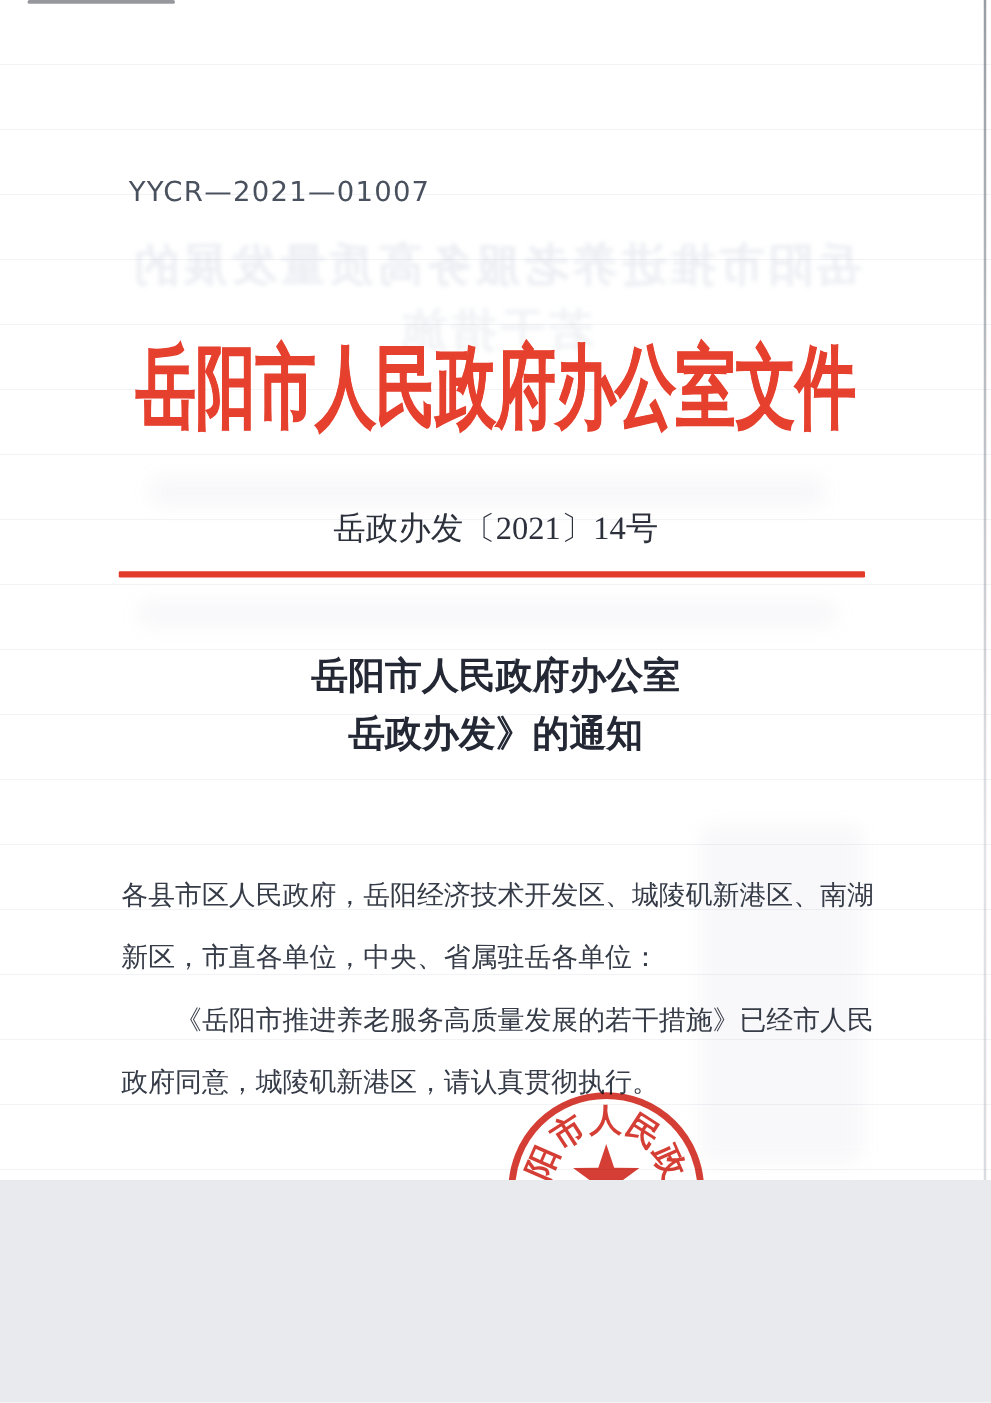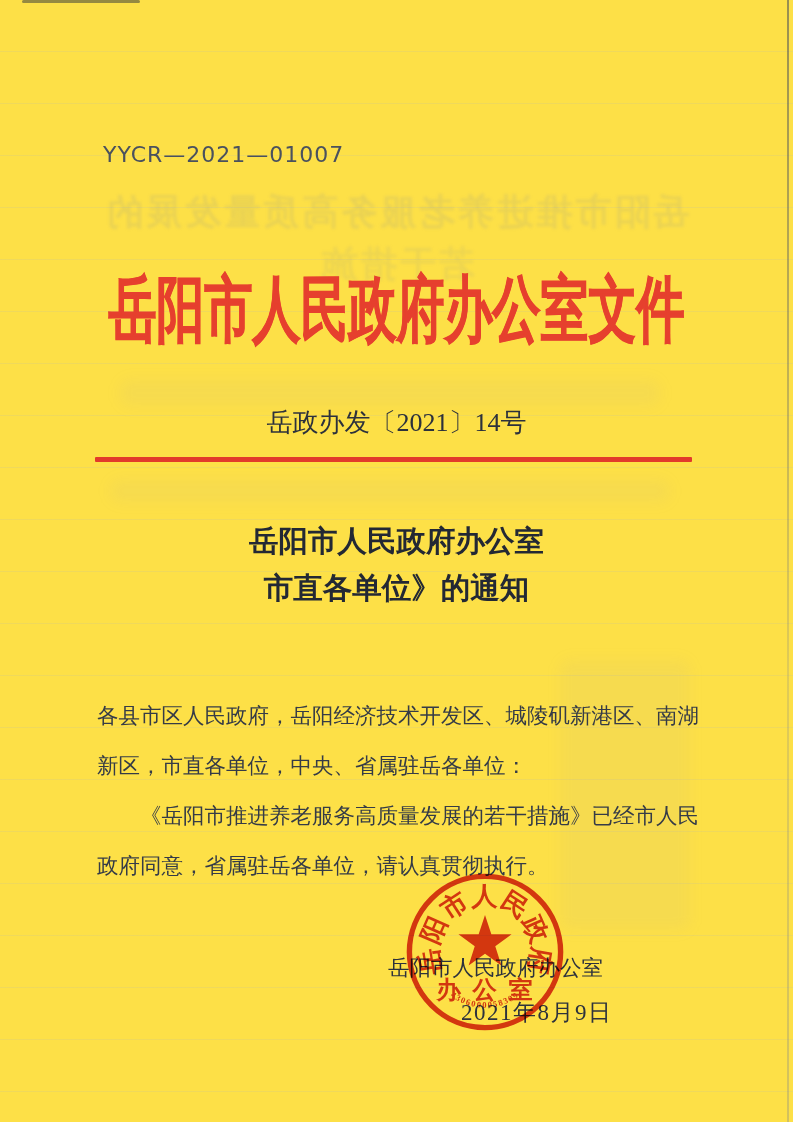--- a/index.html
+++ b/index.html
@@ -1,19 +1,19 @@
 <!DOCTYPE html>
 <html><head>
 <meta charset="utf-8">
 <style>
   html,body{margin:0;padding:0;background:#e8eaee;}
   .page{
     position:relative;
-    width:793px;height:1122px;
-    background:#fde047;
+    width:793px;height:944px;
+    background:#ffffff;
     overflow:hidden;
     font-family:"Liberation Serif","DejaVu Serif",serif;
   }
   
   .scan-streaks{
     position:absolute;inset:0;pointer-events:none;
     background:repeating-linear-gradient(
       to bottom,
       rgba(0,0,0,0) 0px, rgba(0,0,0,0) 51px,
       rgba(168,178,194,0.16) 51px, rgba(168,178,194,0.16) 52px);
@@ -102,27 +102,27 @@
   <div class="doc-code">YYCR—2021—01007</div>
 
   <div class="org-title">岳阳市人民政府办公室文件</div>
 
   <div class="doc-number">岳政办发〔2021〕14号</div>
 
   <div class="red-rule"></div>
 
   <div class="doc-title">
     <div>岳阳市人民政府办公室</div>
-    <div>市直各单位》的通知</div>
+    <div>岳政办发》的通知</div>
   </div>
 
   <div class="body-line" style="top:701px;">各县市区人民政府，岳阳经济技术开发区、城陵矶新港区、南湖</div>
   <div class="body-line" style="top:751px;">新区，市直各单位，中央、省属驻岳各单位：</div>
   <div class="body-line indent" style="top:801px;">《岳阳市推进养老服务高质量发展的若干措施》已经市人民</div>
-  <div class="body-line" style="top:851px;">政府同意，省属驻岳各单位，请认真贯彻执行。</div>
+  <div class="body-line" style="top:851px;">政府同意，城陵矶新港区，请认真贯彻执行。</div>
 
   <div class="signature">岳阳市人民政府办公室</div>
   <div class="sign-date">2021年8月9日</div>
 
   <svg class="seal" viewBox="0 0 200 200">
     <defs>
       <path id="arcTop" d="M 52.9,122 A 52,52 0 1 1 147.1,122" fill="none"></path>
       <path id="arcBottom" d="M 52.5,139.9 A 62,62 0 0 0 147.5,139.9" fill="none"></path>
     </defs>
     <circle cx="100" cy="100" r="84" fill="none" stroke="#cf2318" stroke-width="6"></circle>

